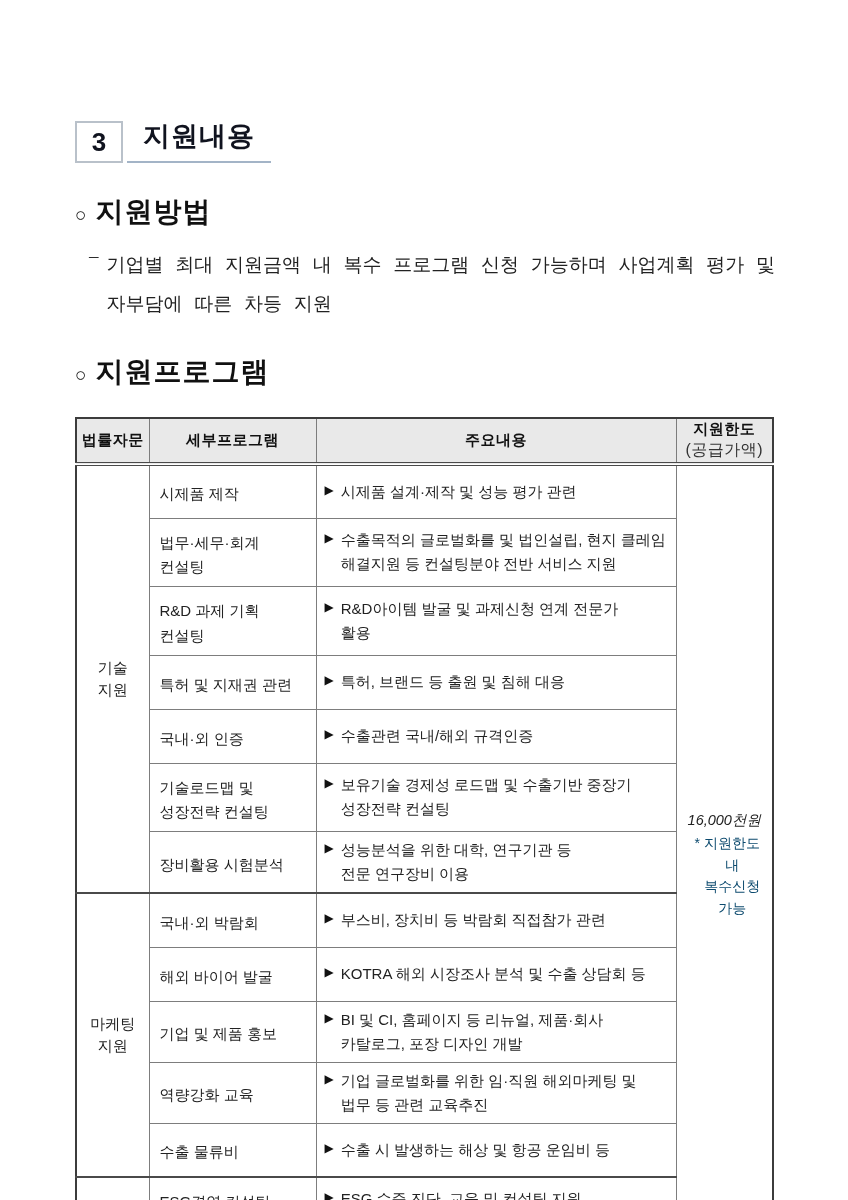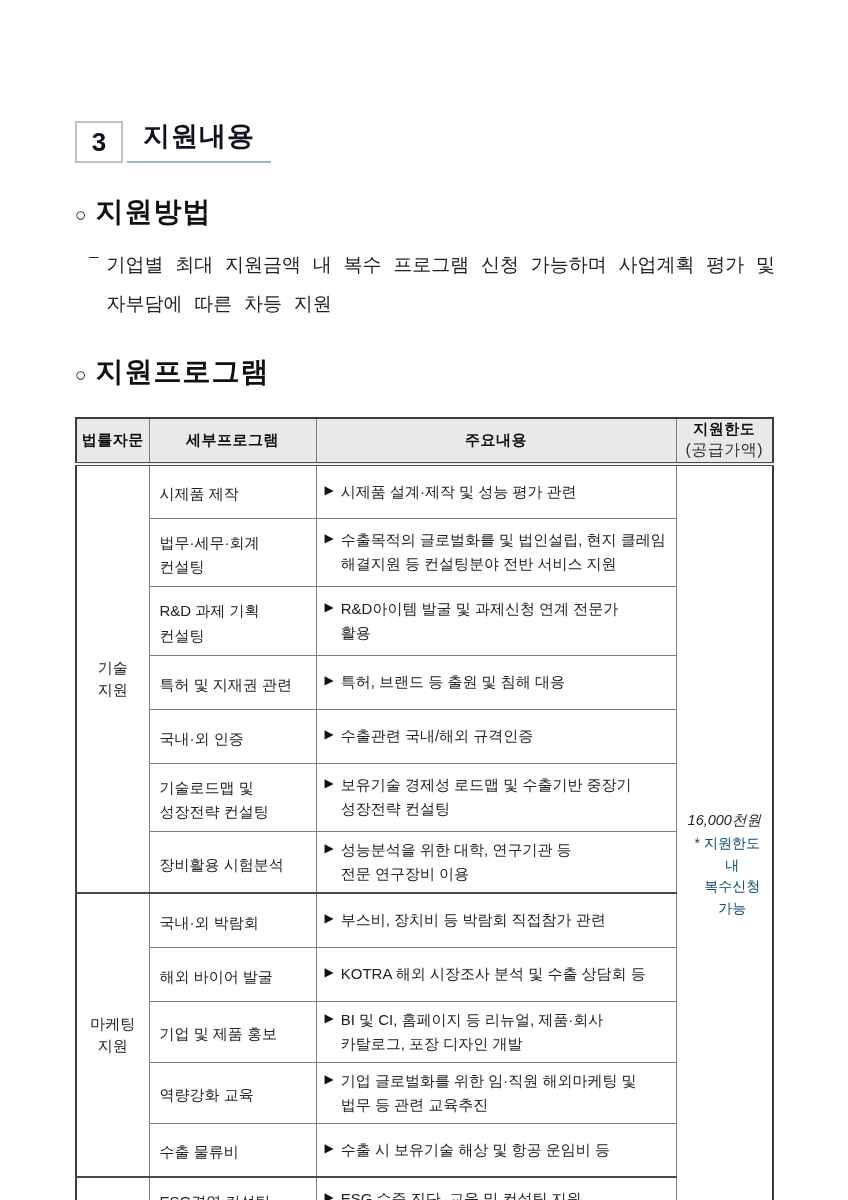--- a/index.html
+++ b/index.html
@@ -259,21 +259,21 @@
             <span class="ct">기업 글로벌화를 위한 임·직원 해외마케팅 및
 법무 등 관련 교육추진</span>
                 </div>
               </td>
         </tr>
         <tr class="r">
           <td class="prog">수출 물류비</td>
           <td class="cont">
                 <div class="cont-inner">
             <span class="mk">▶</span>
-            <span class="ct">수출 시 보유기술 해상 및 항공 운임비 등</span>
+            <span class="ct">수출 시 발생하는 해상 및 항공 운임비 등</span>
                 </div>
               </td>
         </tr>
 
         <tr class="r-sm group-start">
           <td class="cat" rowspan="2">녹색
 경영지원</td>
           <td class="prog">ESG경영 컨설팅</td>
           <td class="cont">
                 <div class="cont-inner">

